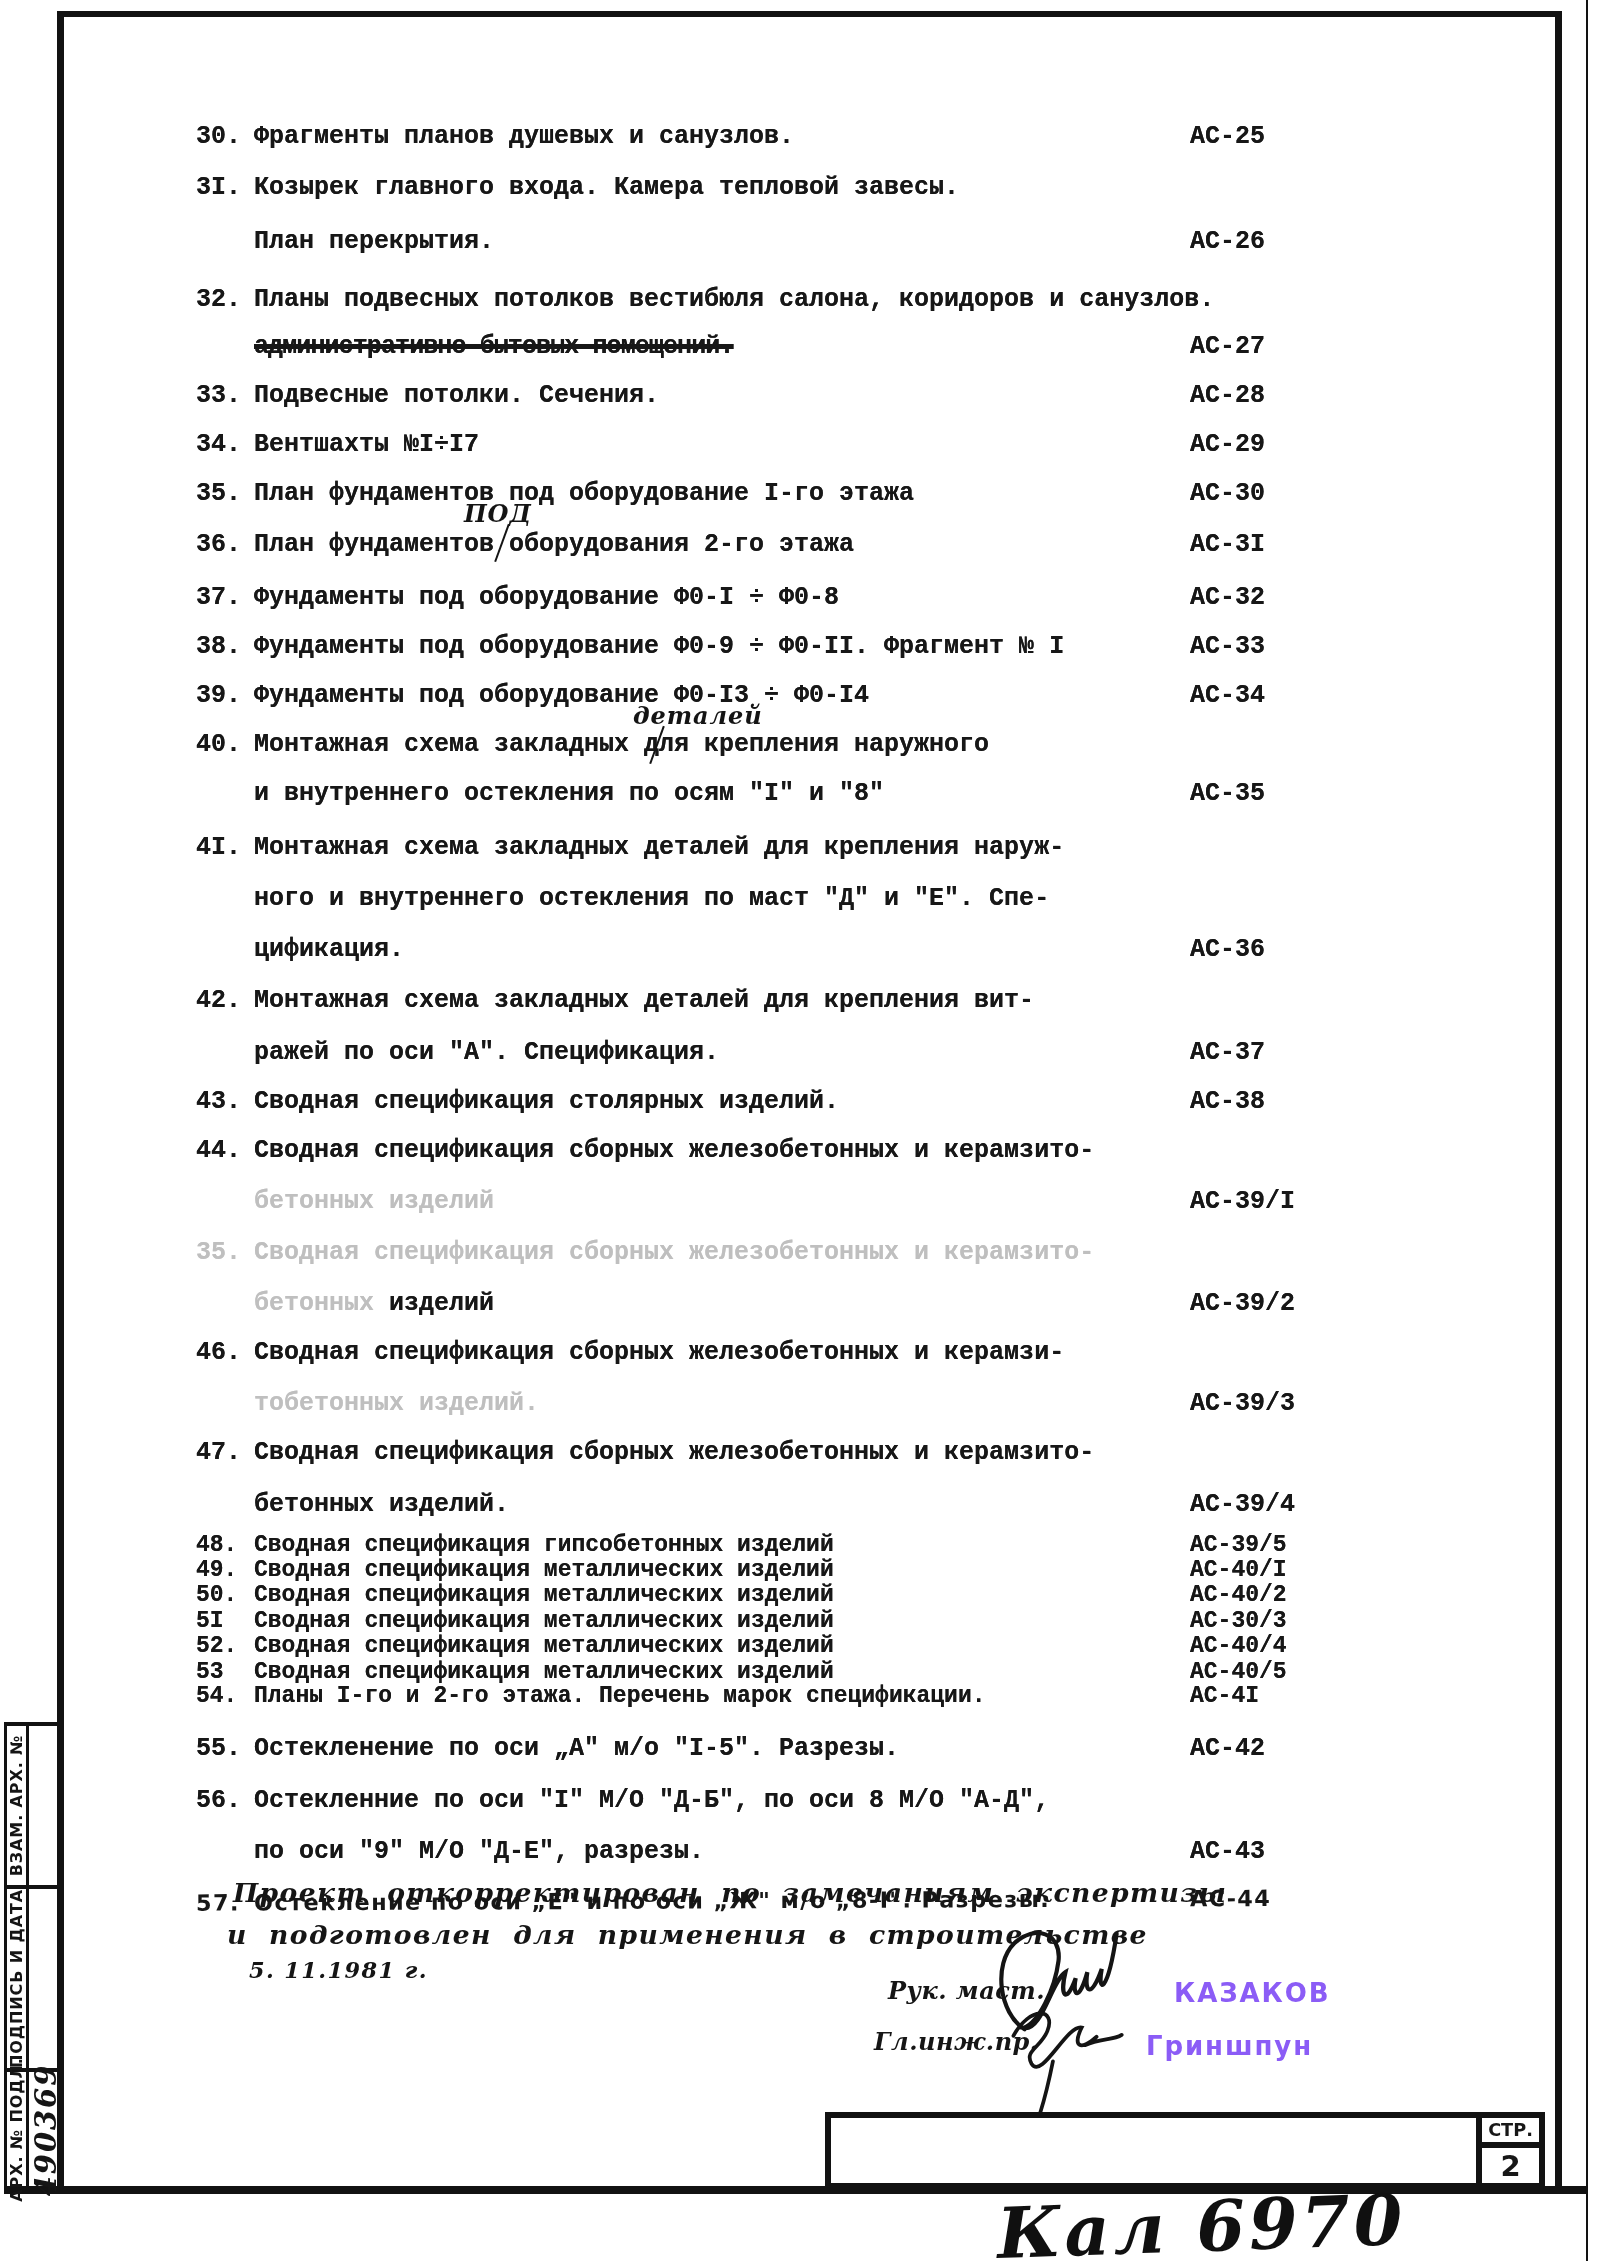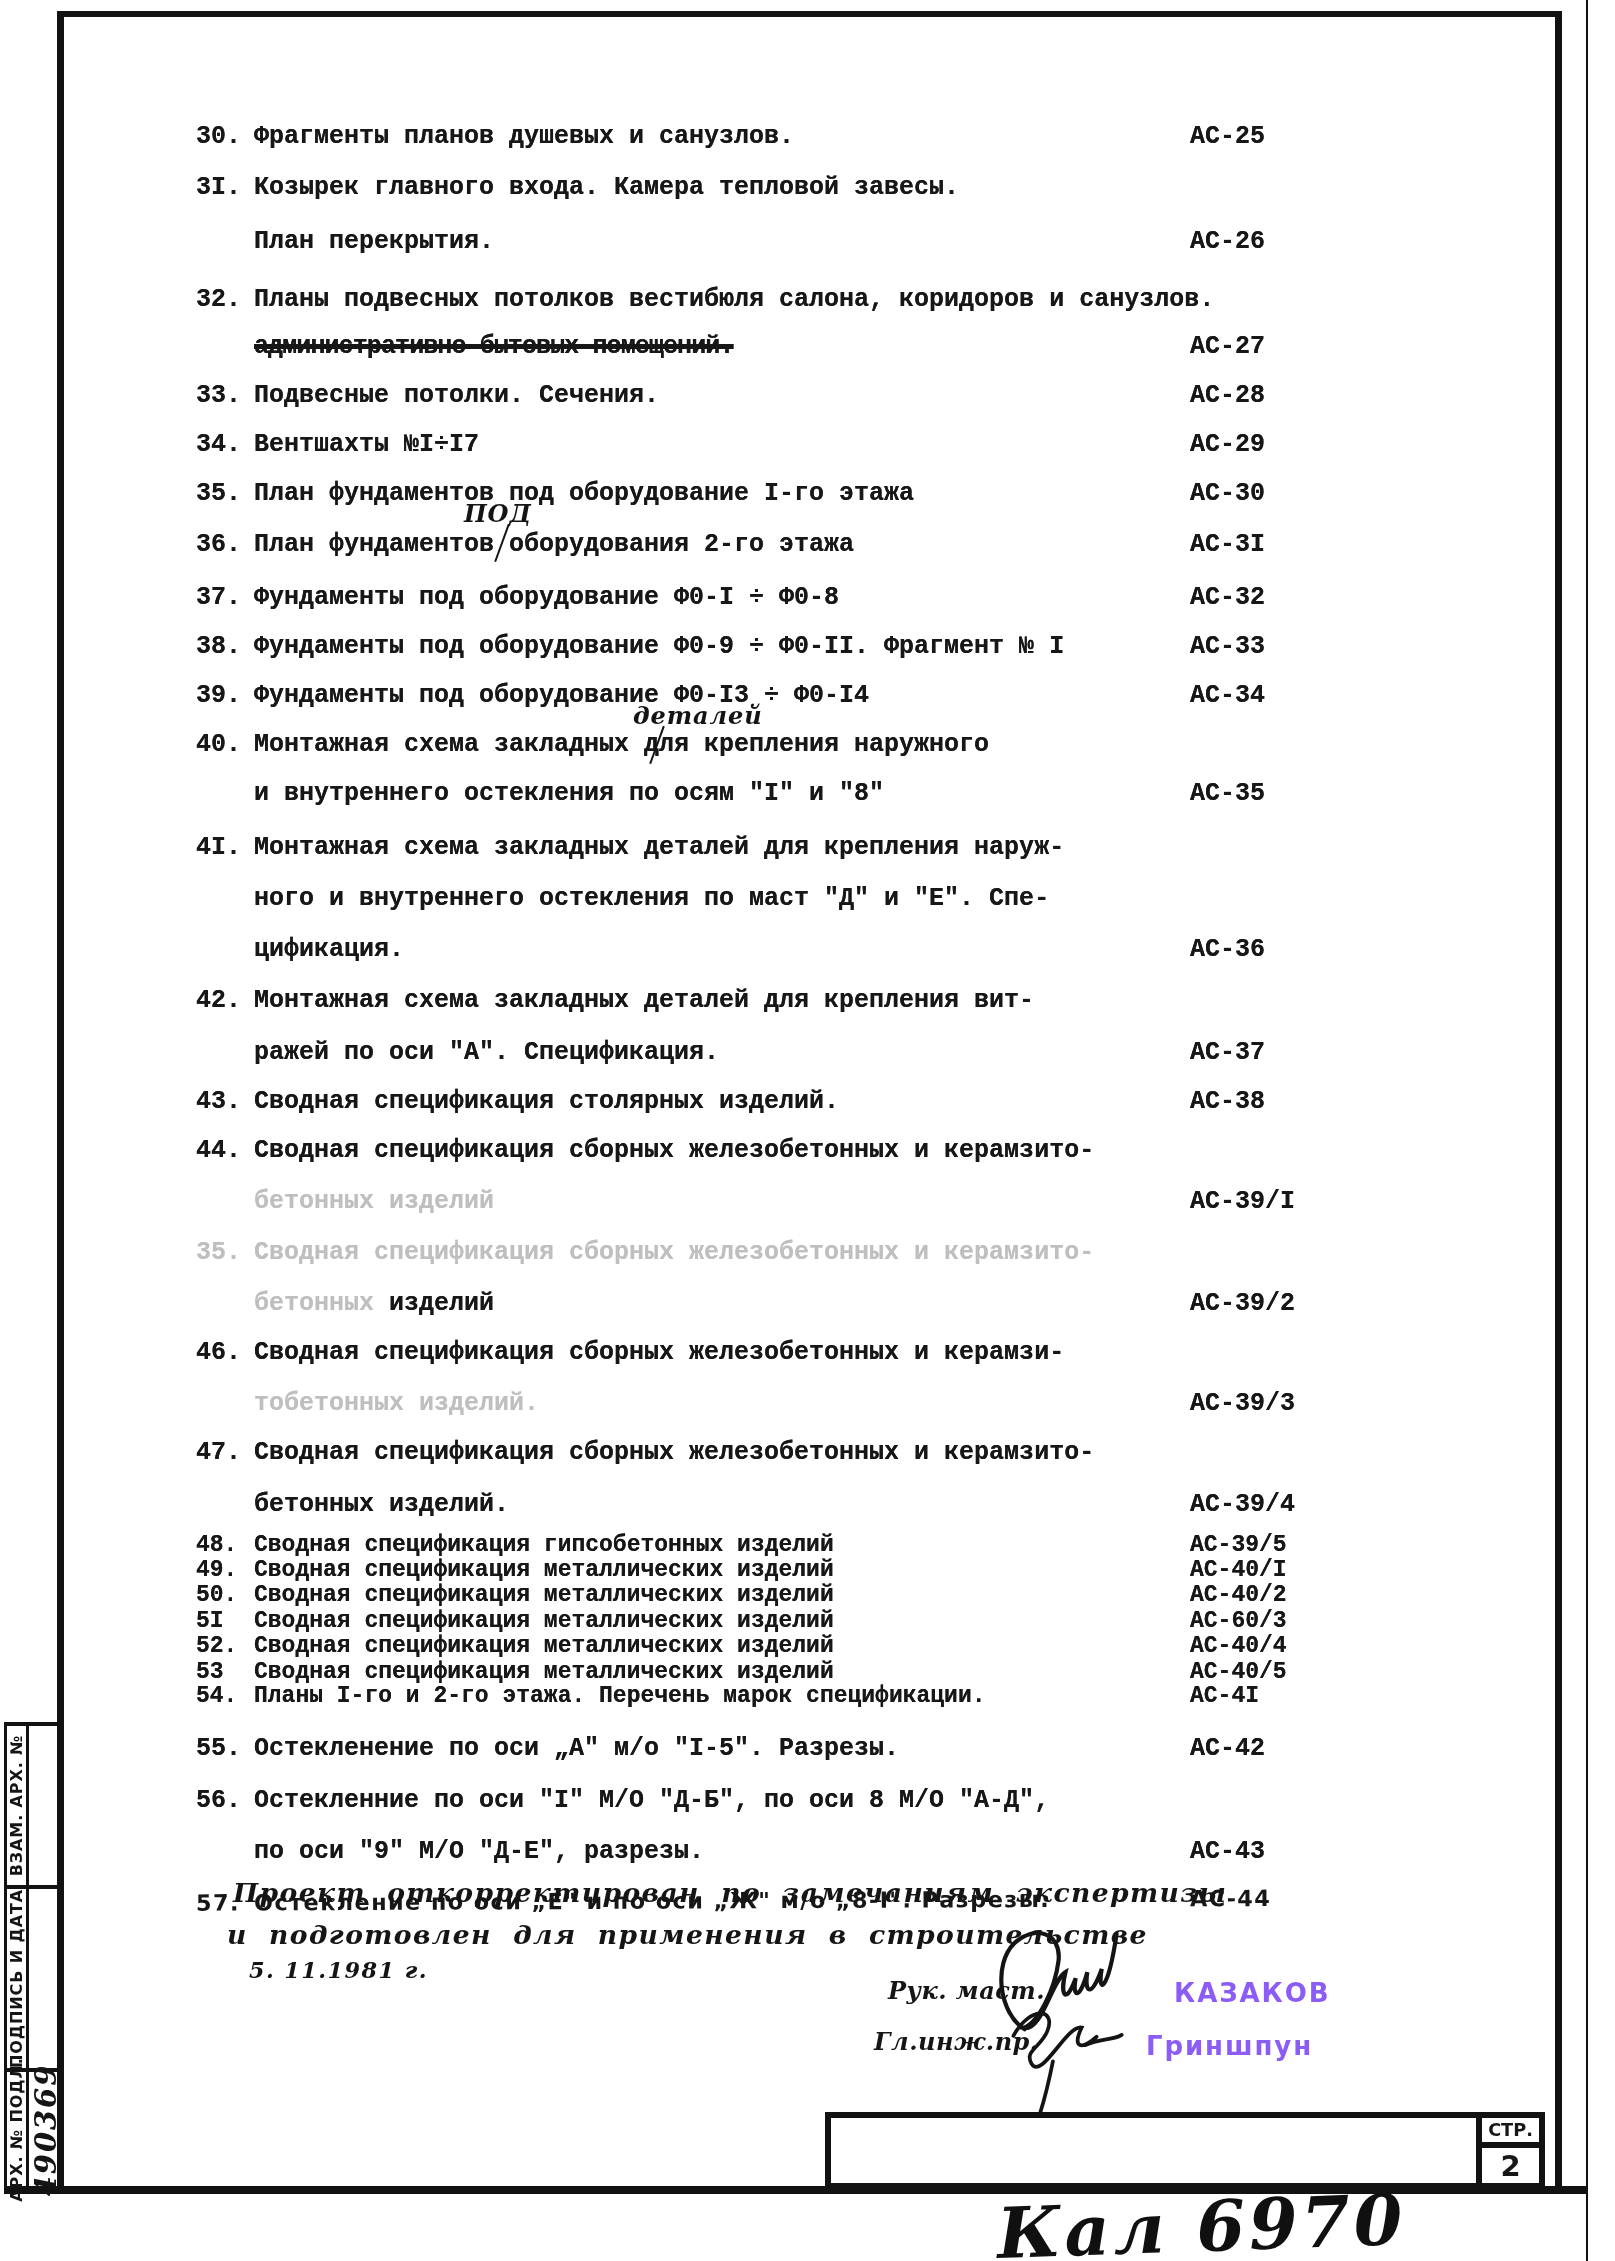--- a/index.html
+++ b/index.html
@@ -119,21 +119,21 @@
       <div class="row" style="top: 1187px;"><span class="txt faded">бетонных изделий</span><span class="code">АС-39/I</span></div>
       <div class="row" style="top: 1238px;"><span class="num faded">35.</span><span class="txt faded">Сводная спецификация сборных железобетонных и керамзито-</span></div>
       <div class="row" style="top: 1289px;"><span class="txt"><span class="faded">бетонных </span><span>изделий</span></span><span class="code">АС-39/2</span></div>
       <div class="row" style="top: 1338px;"><span class="num">46.</span><span class="txt">Сводная спецификация сборных железобетонных и керамзи-</span></div>
       <div class="row" style="top: 1389px;"><span class="txt faded">тобетонных изделий.</span><span class="code">АС-39/3</span></div>
       <div class="row" style="top: 1438px;"><span class="num">47.</span><span class="txt">Сводная спецификация сборных железобетонных и керамзито-</span></div>
       <div class="row" style="top: 1490px;"><span class="txt">бетонных изделий.</span><span class="code">АС-39/4</span></div>
       <div class="row dense" style="top: 1532px;"><span class="num">48.</span><span class="txt">Сводная спецификация гипсобетонных изделий</span><span class="code">АС-39/5</span></div>
       <div class="row dense" style="top: 1557px;"><span class="num">49.</span><span class="txt">Сводная спецификация металлических изделий</span><span class="code">АС-40/I</span></div>
       <div class="row dense" style="top: 1582px;"><span class="num">50.</span><span class="txt">Сводная спецификация металлических изделий</span><span class="code">АС-40/2</span></div>
-      <div class="row dense" style="top: 1608px;"><span class="num">5I</span><span class="txt">Сводная спецификация металлических изделий</span><span class="code">АС-60/3</span></div>
+      <div class="row dense" style="top: 1608px;"><span class="num">5I</span><span class="txt">Сводная спецификация металлических изделий</span><span class="code">АС-30/3</span></div>
       <div class="row dense" style="top: 1633px;"><span class="num">52.</span><span class="txt">Сводная спецификация металлических изделий</span><span class="code">АС-40/4</span></div>
       <div class="row dense" style="top: 1659px;"><span class="num">53</span><span class="txt">Сводная спецификация металлических изделий</span><span class="code">АС-40/5</span></div>
       <div class="row dense" style="top: 1683px;"><span class="num">54.</span><span class="txt">Планы I-го и 2-го этажа. Перечень марок спецификации.</span><span class="code">АС-4I</span></div>
       <div class="row" style="top: 1734px;"><span class="num">55.</span><span class="txt">Остекленение по оси „А" м/о "I-5". Разрезы.</span><span class="code">АС-42</span></div>
       <div class="row" style="top: 1786px;"><span class="num">56.</span><span class="txt">Остекленние по оси "I" М/О "Д-Б", по оси 8 М/О "А-Д",</span></div>
       <div class="row" style="top: 1837px;"><span class="txt">по оси "9" М/О "Д-Е", разрезы.</span><span class="code">АС-43</span></div>
       <div class="row handcaps" style="top: 1887px;"><span class="num">57.</span><span class="txt">Остекление по оси „Е" и по оси „Ж" м/о „8-I". Разрезы.</span><span class="code">АС-44</span></div>
     </div>
 
   <div id="inserts-layer">

